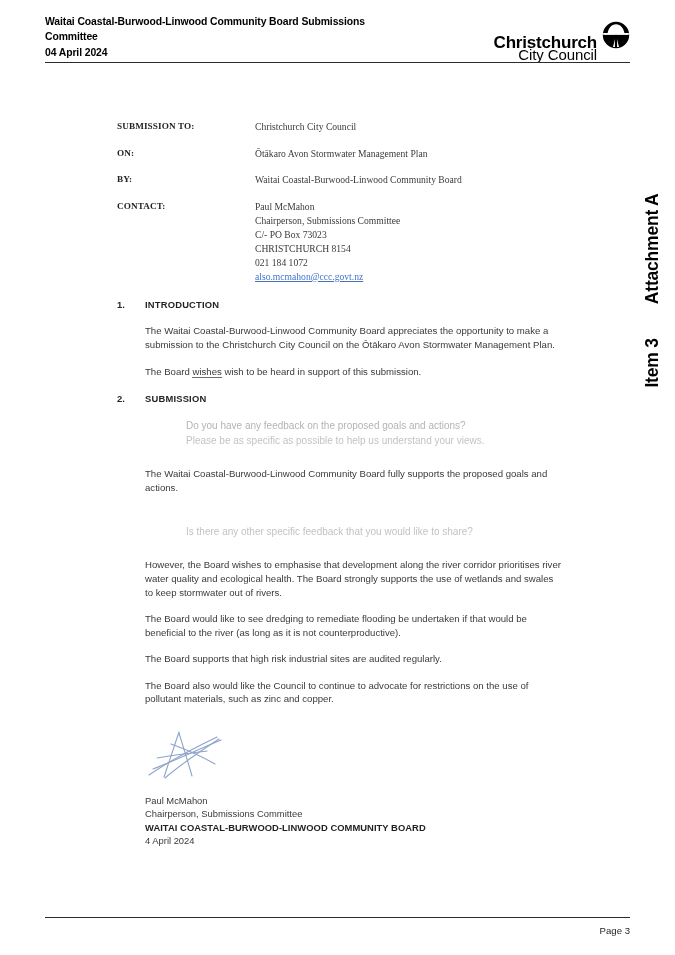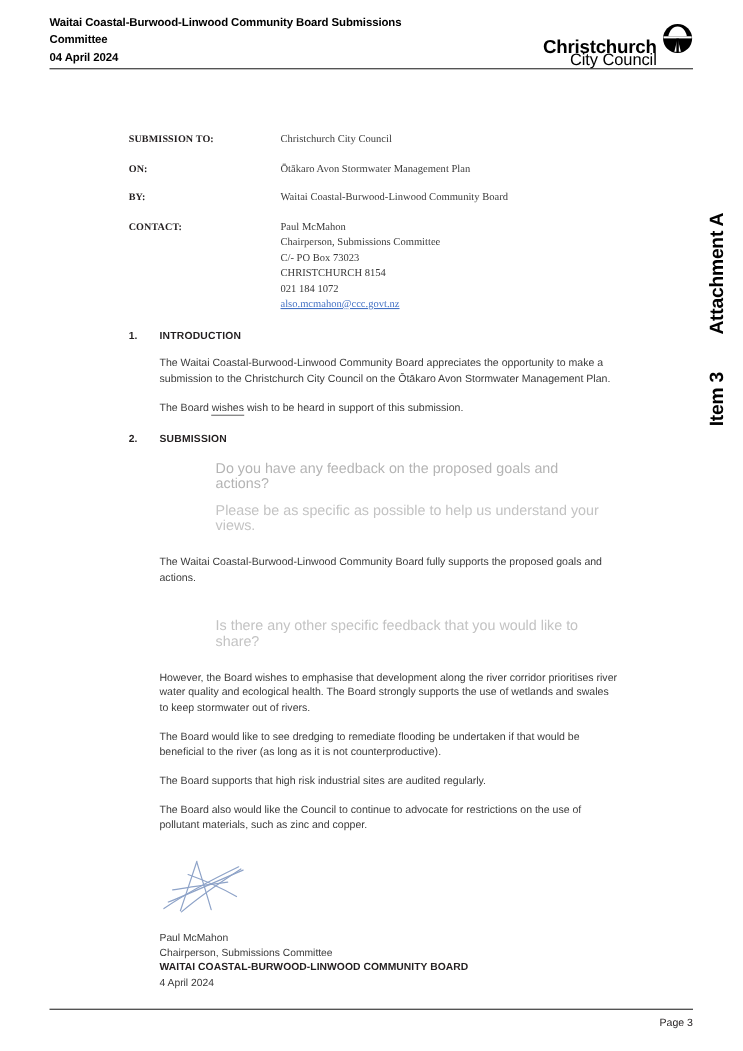--- a/index.html
+++ b/index.html
@@ -166,22 +166,22 @@
 
   .para {
     margin: 0 0 13px 0;
     font-size: 9.6px;
     line-height: 13.6px;
     color: #3a3a3a;
   }
   .para:last-child { margin-bottom: 0; }
 
   .prompt {
-    margin: 11px;
-    font-size: 13px;
+    margin: 1px;
+    font-size: 10px;
     line-height: 13.8px;
     color: #c3c3c3;
     padding-left: 40px;
   }
   .prompt.strongish { color: #b4b4b4; }
   .prompt-group { margin-bottom: 20px; }
   .prompt-group.second { margin-top: 30px; margin-bottom: 20px; }
 
   .spellcheck {
     border-bottom: 1px solid #6d6d6d;

